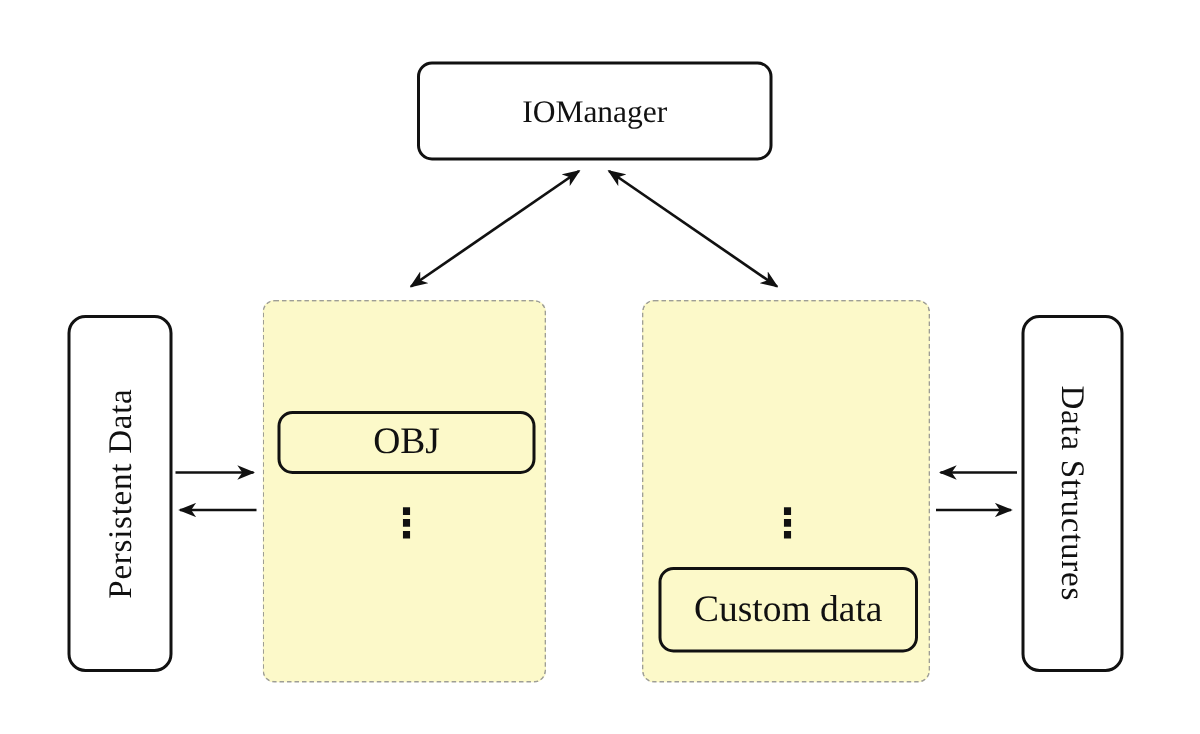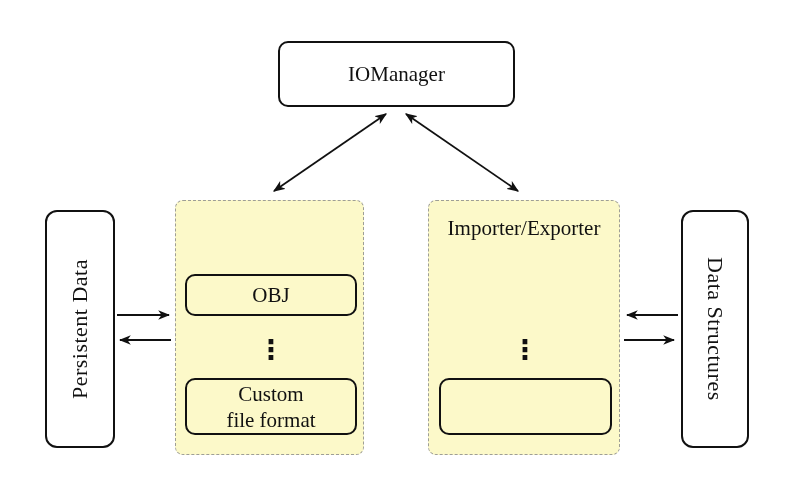--- a/index.html
+++ b/index.html
@@ -59,21 +59,21 @@
   
   .inner-box {
     border: 2.5px solid #111111;
     border-radius: 10px;
     background: transparent;
     display: flex;
     flex-direction: column;
     align-items: center;
     justify-content: center;
     text-align: right;
-    font-size: 21px;
+    font-size: 25px;
     line-height: 26px;
   }
   .box-obj        { left: 185px; top: 274px; width: 172px; height: 42px; }
   .box-customfile { left: 185px; top: 378px; width: 172px; height: 57px; }
   .box-openmesh   { left: 439px; top: 274px; width: 173px; height: 42px; }
   .box-customdata { left: 439px; top: 378px; width: 173px; height: 57px; }
 
   .vdots {
     font-family: "DejaVu Sans", sans-serif;
     font-size: 27px;
@@ -113,28 +113,24 @@
     <span>IOManager</span>
   </div>
 
   <div class="abs node side-node node-persistent">
     <span class="vtext-up">Persistent Data</span>
   </div>
   <div class="abs node side-node node-datastruct">
     <span class="vtext-down">Data Structures</span>
   </div>
 
-  <div class="abs panel-title title-right">Importer/Exporter</div>
 
   <div class="abs inner-box box-obj">
     <span>OBJ</span>
   </div>
   <div class="abs vdots dots-left">⋮</div>
-  <div class="abs inner-box box-customfile">
-    <span>Custom</span>
-    <span>file format</span>
-  </div>
 
   <div class="abs vdots dots-right">⋮</div>
   <div class="abs inner-box box-customdata">
+    <span>Custom data</span>
   </div>
 
 </div>
 
 </body></html>

